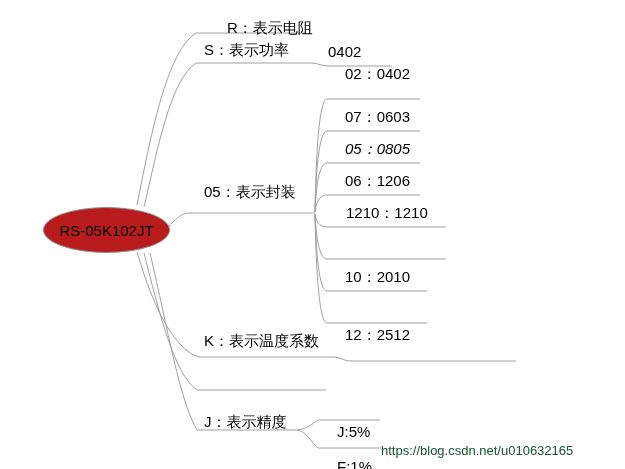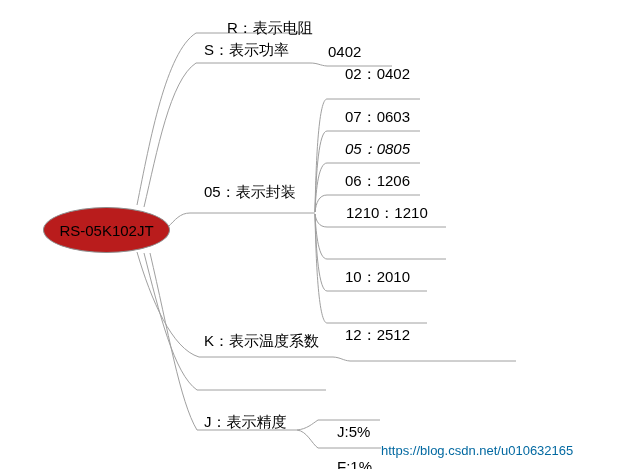--- a/index.html
+++ b/index.html
@@ -36,21 +36,21 @@
   .root-node .root-label {
     font-size: 15px;
     color: #000000;
     white-space: nowrap;
   }
   .watermark {
     position: absolute;
     left: 381px;
     top: 443px;
     font-size: 13px;
-    color: #0369a1;
+    color: #14532d;
     white-space: nowrap;
   }
 </style>
 </head>
 <body>
 
 <div class="stage">
 
   <svg class="edges" width="625" height="469" viewBox="0 0 625 469">
     <g fill="none" stroke="#a0a0a0" stroke-width="1">

